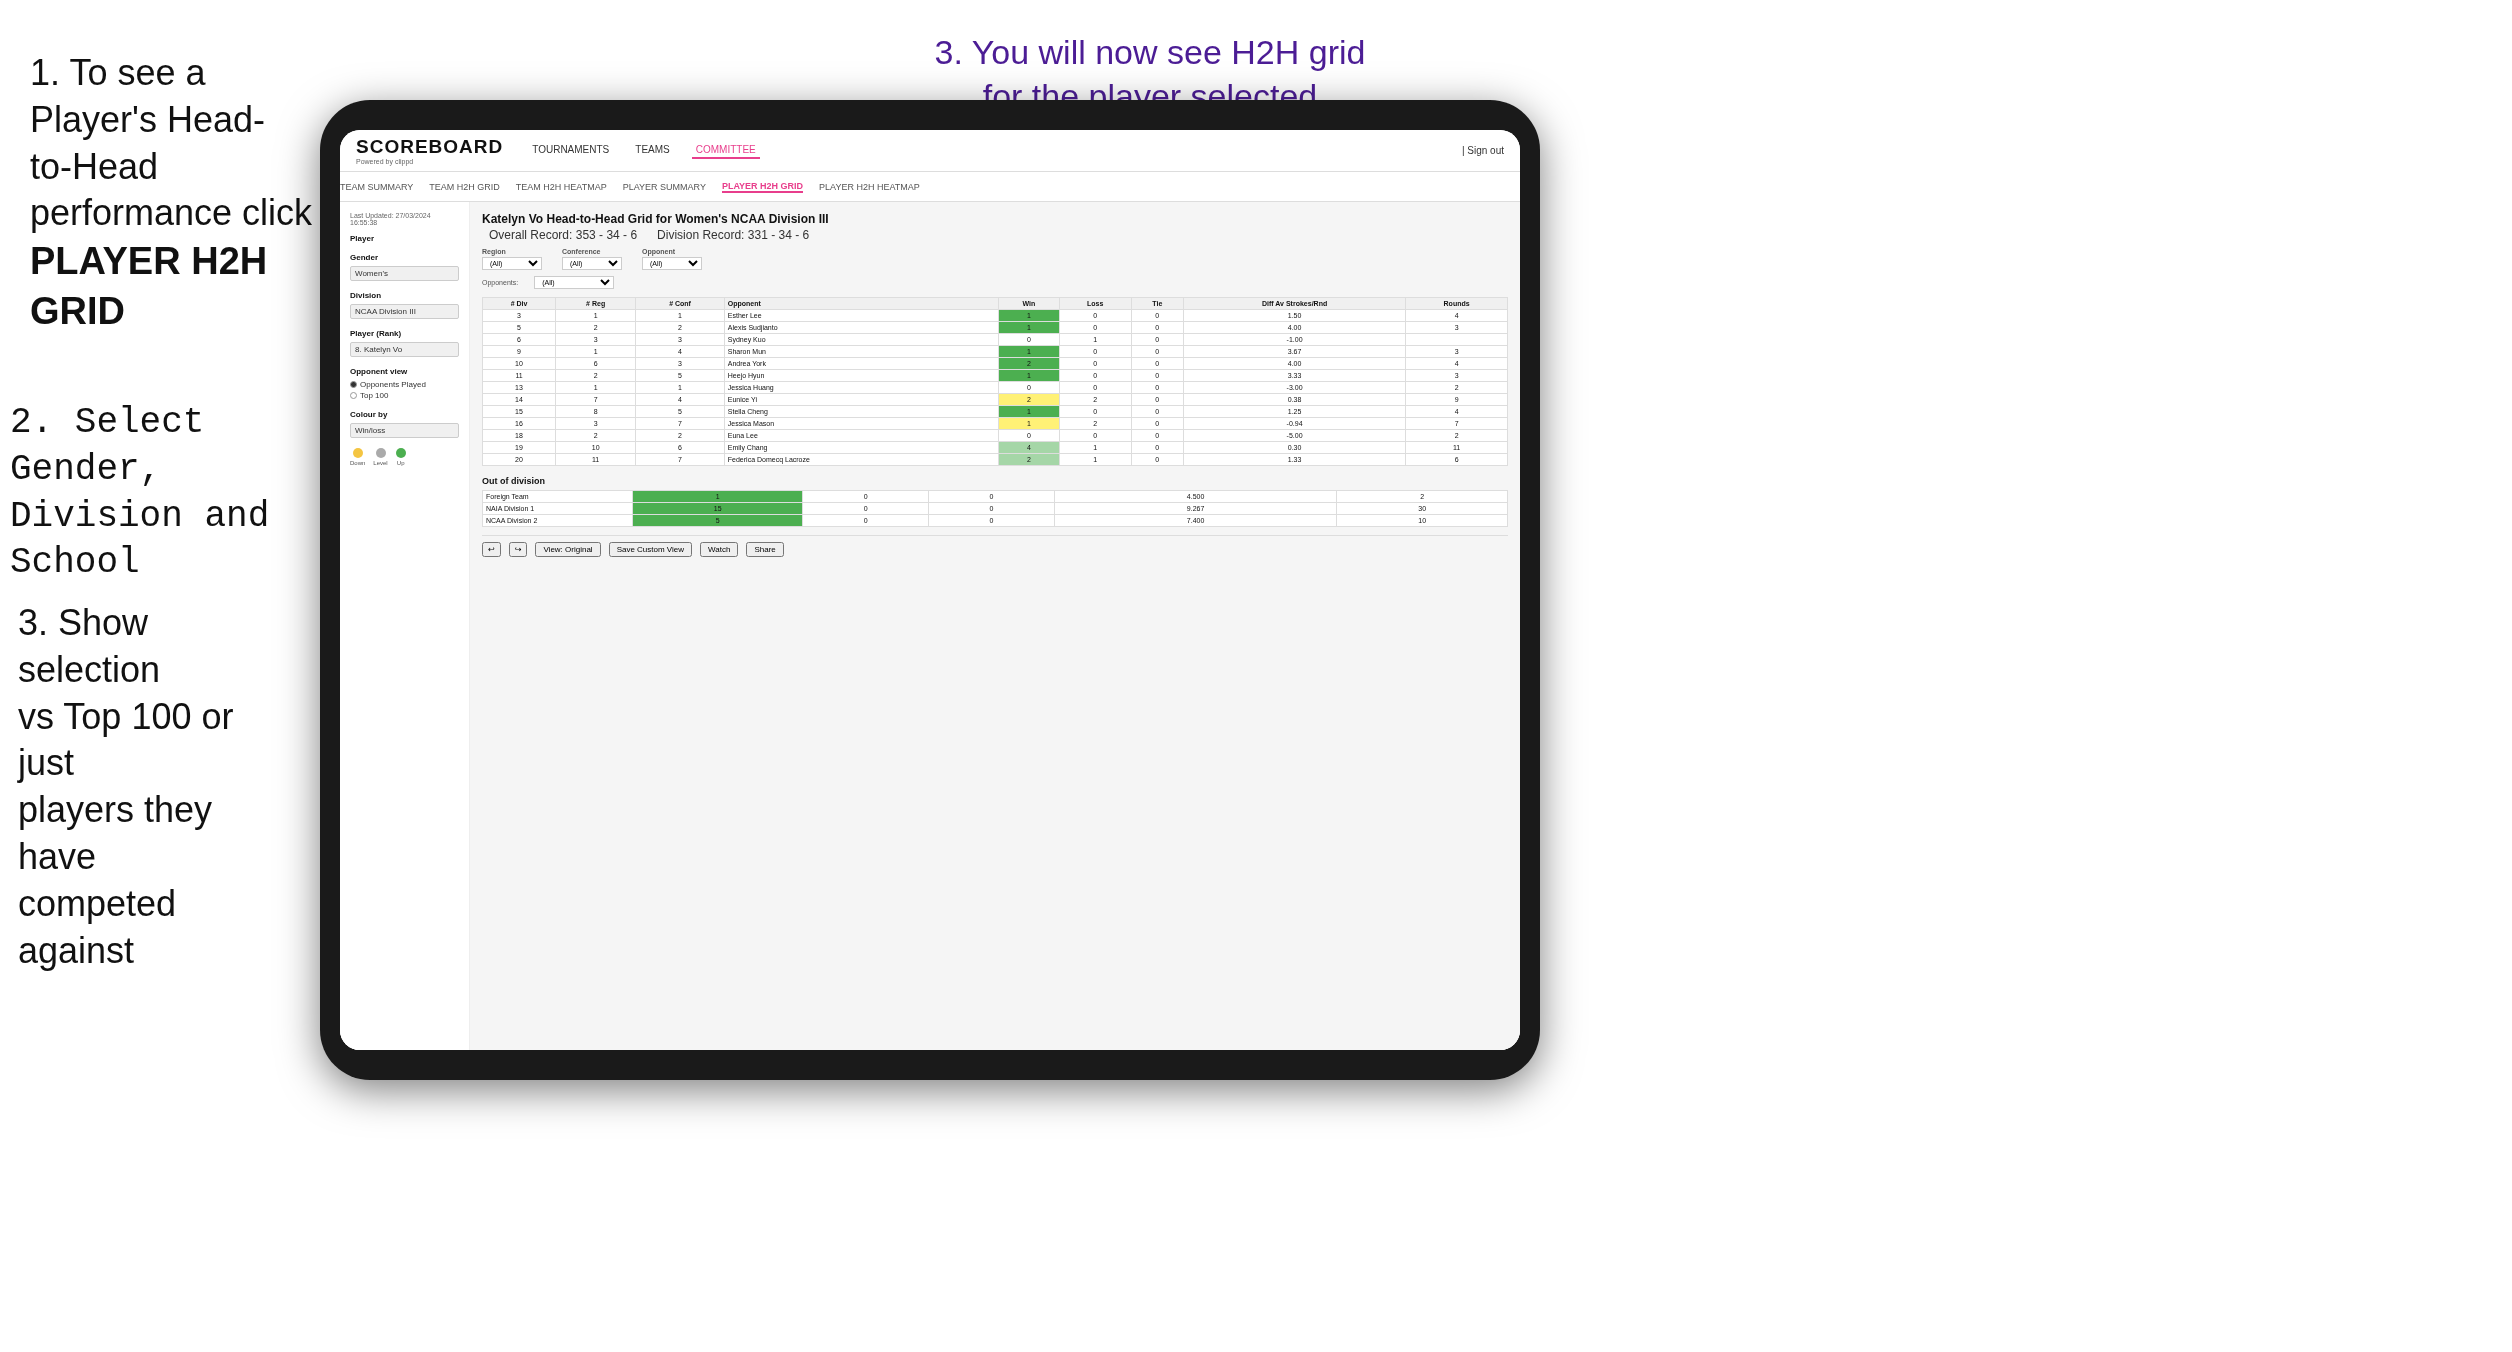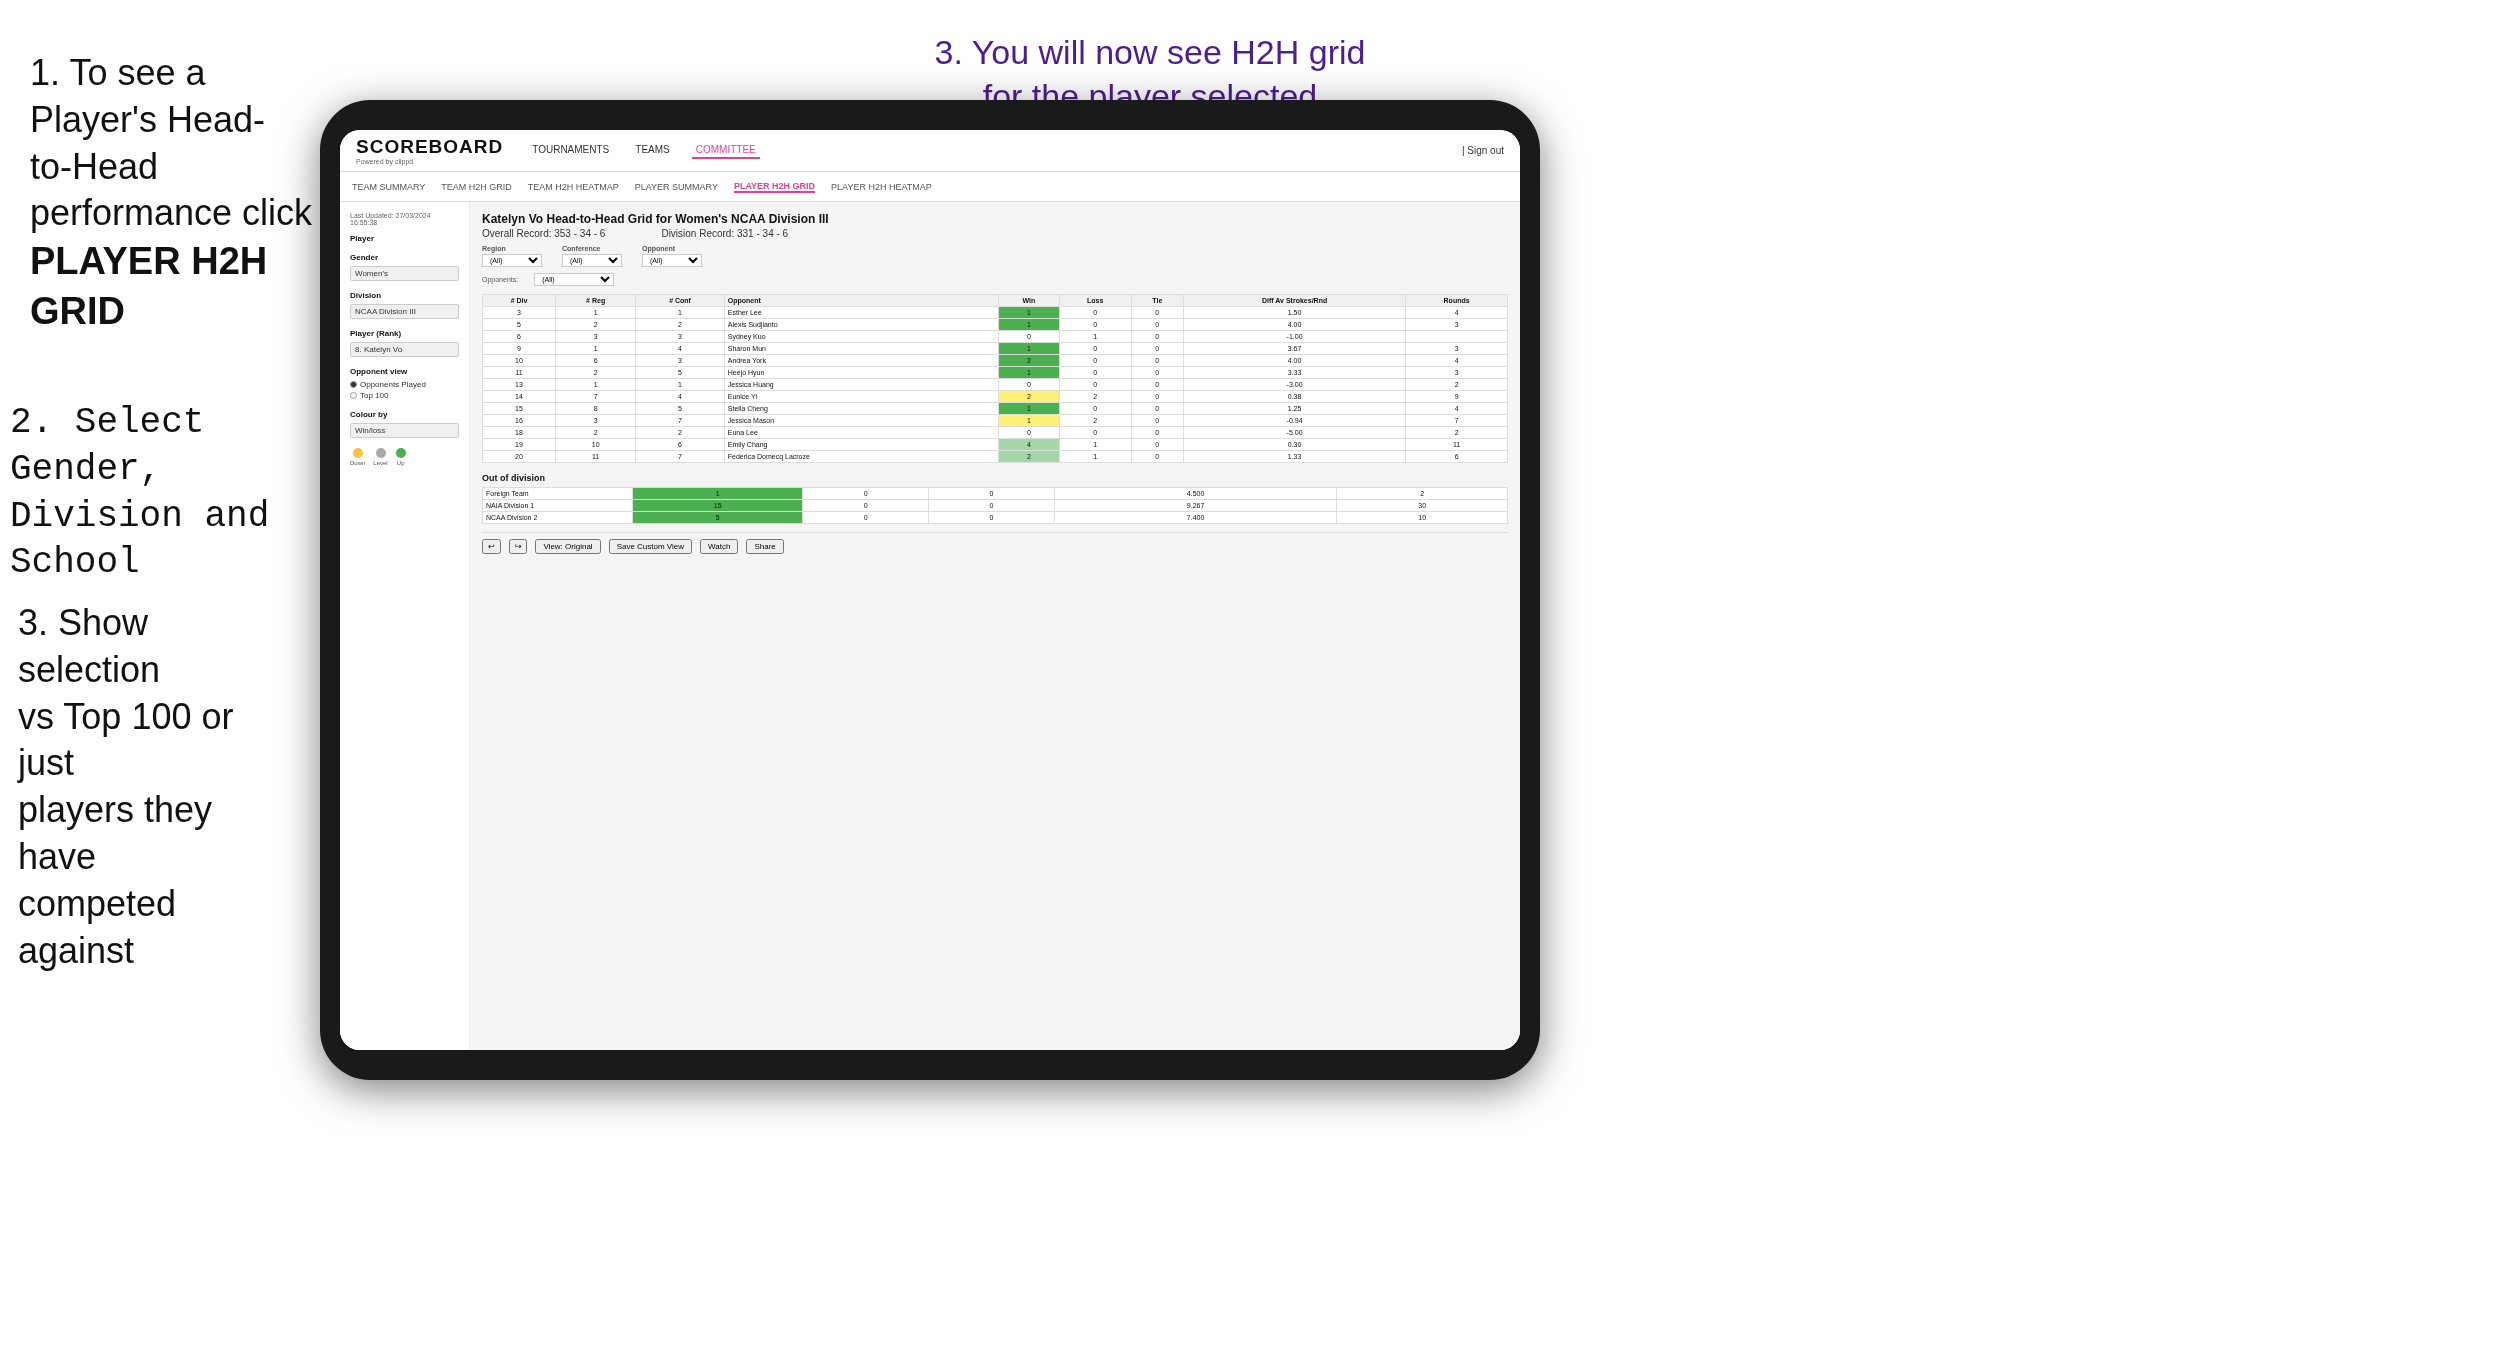--- a/index.html
+++ b/index.html
@@ -92,21 +92,21 @@
       margin-left: auto;
       font-size: 10px;
       color: #333;
     }
 
     
     .sub-nav {
       display: flex;
       gap: 16px;
       background: #fff;
-      padding: 5px 12px;
+      padding: 5px 0;
       border-bottom: 1px solid #ddd;
       height: 30px;
       align-items: center;
     }
     .sub-nav-link {
       font-size: 9px;
       color: #555;
       cursor: pointer;
       white-space: nowrap;
     }
@@ -203,24 +203,25 @@
       background: #f5f5f5;
     }
     .grid-title {
       font-size: 12px;
       font-weight: bold;
       color: #111;
       margin-bottom: 2px;
     }
     .grid-records {
       display: flex;
-      gap: 56px;
-      font-size: 10px;
+      gap: 20px;
+      font-size: 12px;
       color: #333;
       margin-bottom: 6px;
+      margin-left: 7px;
     }
     .filter-row {
       display: flex;
       gap: 20px;
       margin-bottom: 6px;
       align-items: flex-end;
     }
     .filter-group {
       display: flex;
       flex-direction: column;

